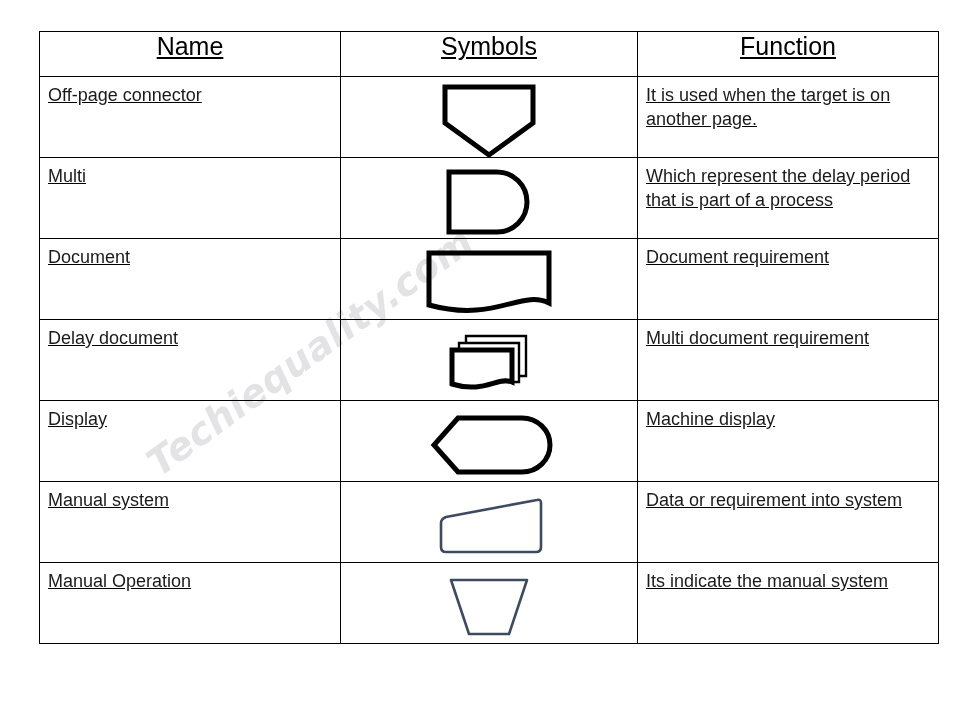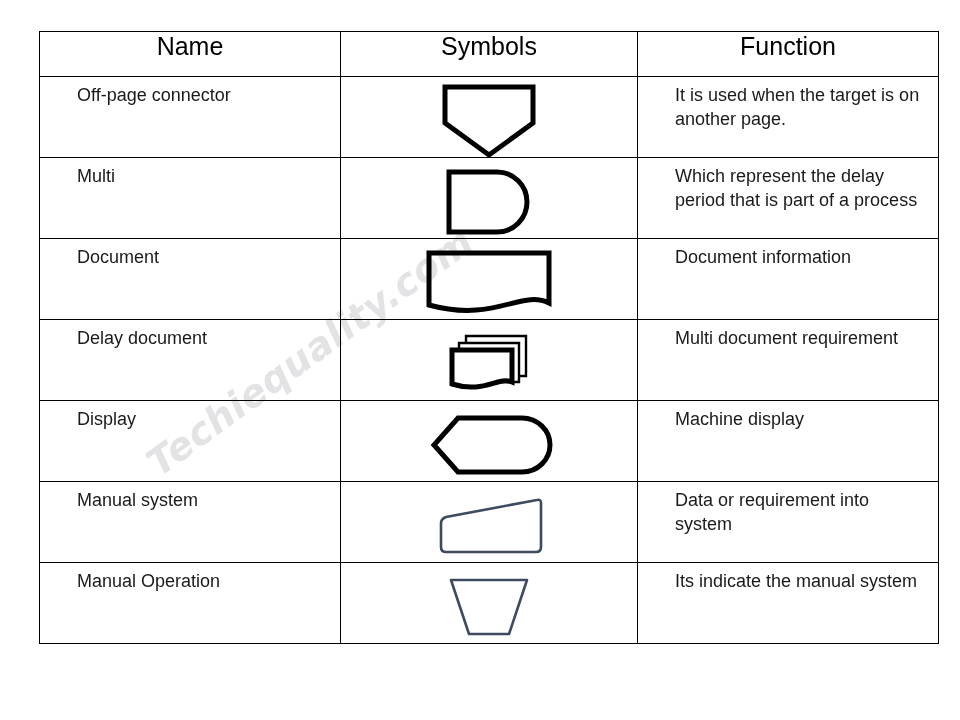--- a/index.html
+++ b/index.html
@@ -46,20 +46,21 @@
     border-collapse: collapse;
     table-layout: fixed;
     z-index: 10;
     background: transparent;
   }
   #flowchart-table td, #flowchart-table th {
     border: 1.6px solid #000000;
     padding: 0;
     vertical-align: top;
     background: transparent;
+    text-decoration: underline;
   }
   col.c-name { width: 301px; }
   col.c-sym  { width: 297px; }
   col.c-fn   { width: 301px; }
 
   thead th {
     background: #FFFF00;
     height: 44px;
     text-align: center;
     vertical-align: middle;
@@ -69,21 +70,20 @@
     font-family: "Liberation Sans", sans-serif;
   }
   tbody td { height: 80px; }
 
   .cell-text {
     font-size: 18px;
     line-height: 1.32;
     color: #1a1a1a;
     padding: 7px 10px 0 8px;
     font-family: "Liberation Sans", sans-serif;
-    margin-left: 29px;
   }
   .cell-symbol {
     height: 100%;
     display: flex;
     align-items: center;
     justify-content: center;
     padding-top: 4px;
   }
   td.sym-cell { vertical-align: middle; }
   svg { display: block; overflow: visible; }
@@ -151,21 +151,21 @@
           <div class="cell-text">Document</div>
         </td>
         <td class="sym-cell">
           <div class="cell-symbol">
             <svg width="128" height="68" viewBox="0 0 128 68">
               <path class="blk" d="M4 4 L124 4 L124 54 C 96 40, 70 74, 4 56 Z"></path>
             </svg>
           </div>
         </td>
         <td>
-          <div class="cell-text">Document information</div>
+          <div class="cell-text">Document requirement</div>
         </td>
       </tr>
 
       <tr>
         <td>
           <div class="cell-text">Delay document</div>
         </td>
         <td class="sym-cell">
           <div class="cell-symbol">
             <svg width="82" height="64" viewBox="0 0 82 64">

